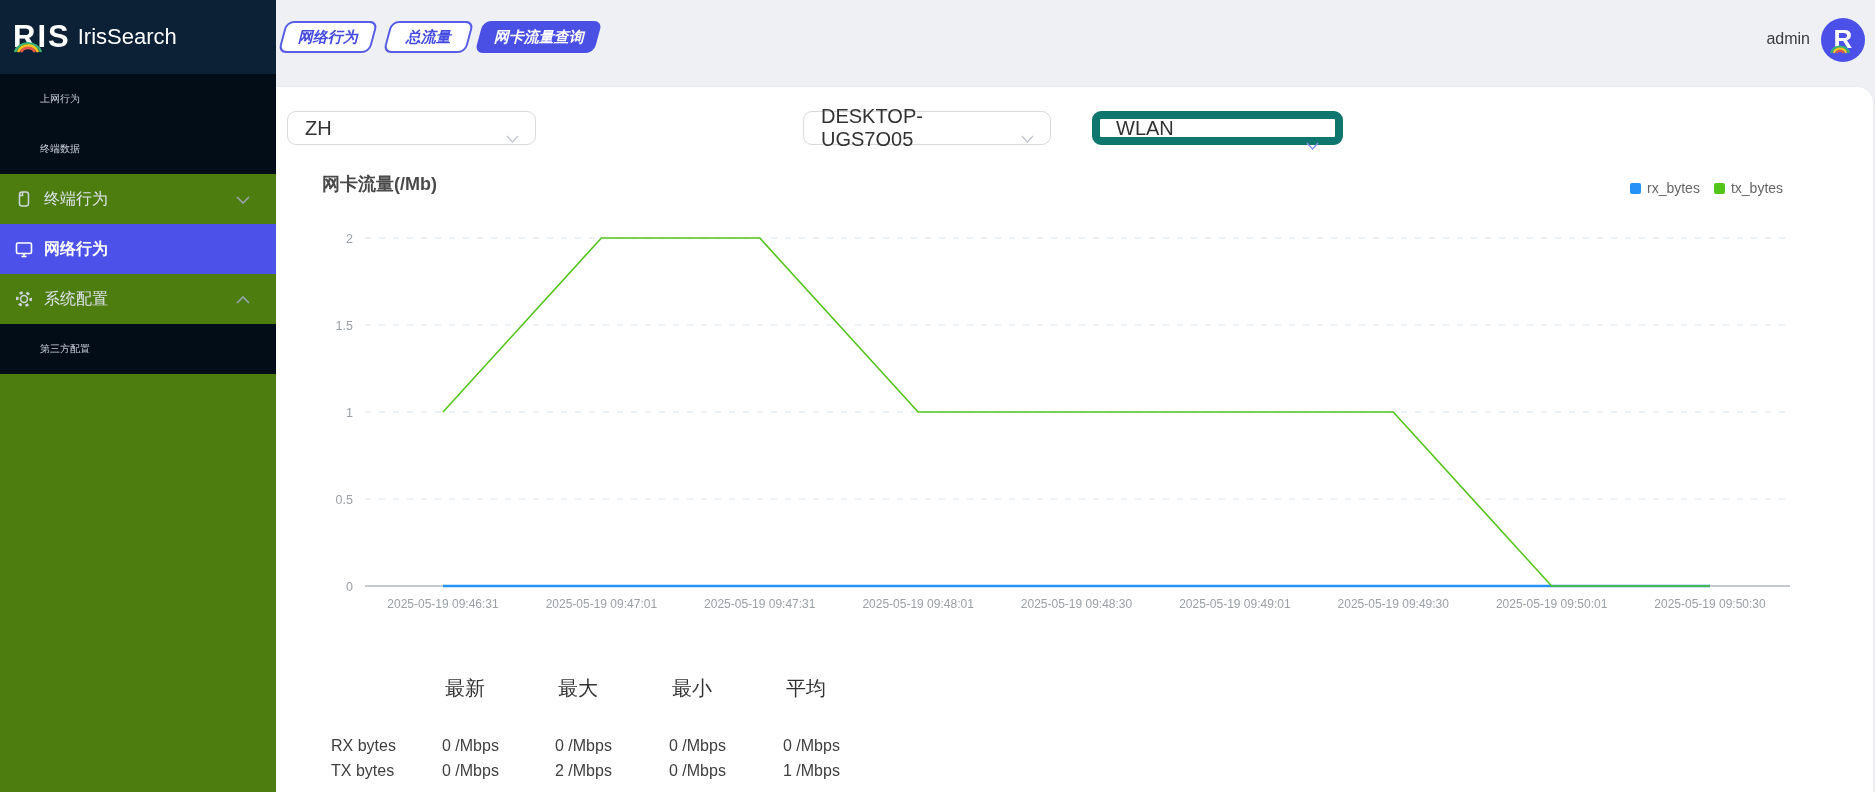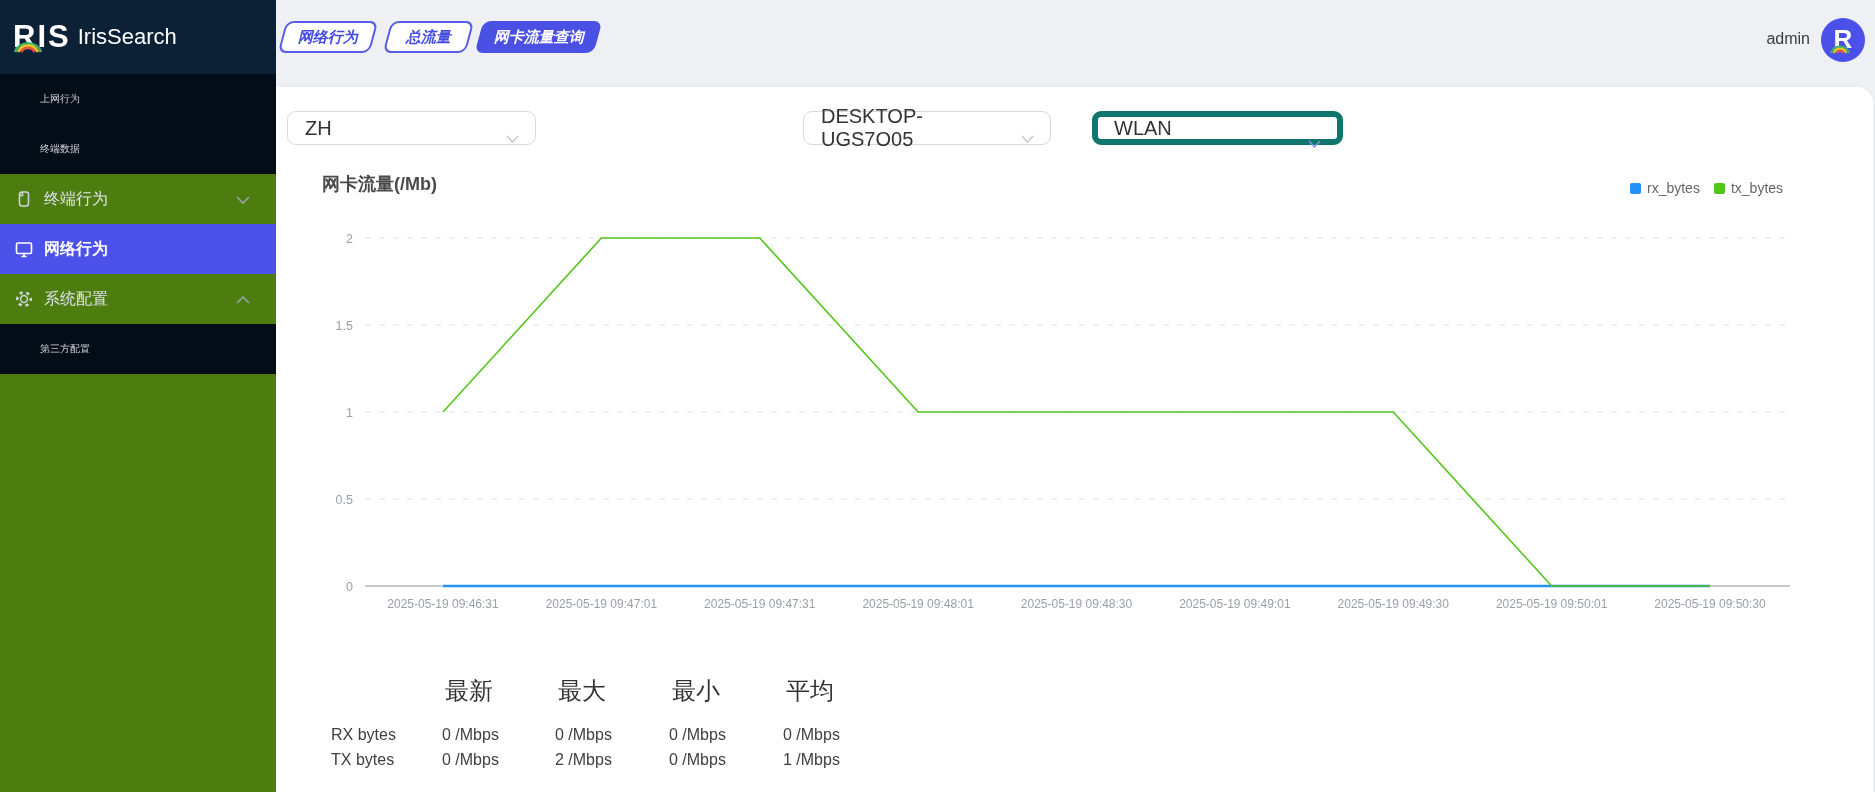--- a/index.html
+++ b/index.html
@@ -24,31 +24,31 @@
   .tab .tab-label { transform:skewX(15deg); font-style:italic; font-weight:700; font-size:15px; color:#444be0; white-space:nowrap; }
   .tab.active .tab-label { color:#fff; }
   .user-name { position:absolute; top:30px; right:65px; font-size:16px; color:#3c3c3c; }
   .avatar { position:absolute; left:1821px; top:18px; width:44px; height:44px; border-radius:50%; background:#4a50e8; display:flex; align-items:center; justify-content:center; overflow:hidden; }
 
   
   .card { position:absolute; left:263px; top:87px; width:1610px; height:720px; background:#fff; border-radius:16px; box-shadow:0 1px 4px rgba(20,30,60,.06); }
 
   .select { position:absolute; top:24px; height:34px; border:1px solid #d9d9d9; border-radius:9px; background:#fff; display:flex; align-items:center; padding:0 36px 0 17px; font-size:20px; color:#333; cursor:pointer; }
   .select .sel-chev { position:absolute; right:16px; top:13px; }
-  .select.focused { border:6px solid #0f766e; padding-left:16px; }
+  .select.focused { border:8px solid #0f766e; padding-left:16px; }
 
   .chart-title { position:absolute; left:59px; top:85px; font-size:18px; font-weight:700; color:#4a4a4a; }
   .legend { position:absolute; left:1367px; top:93px; display:flex; align-items:center; gap:14px; }
   .legend-item { display:flex; align-items:center; gap:6px; font-size:14px; color:#666; cursor:pointer; }
   .legend-swatch { width:11px; height:11px; border-radius:2px; display:inline-block; }
 
   .chart-svg { position:absolute; left:0; top:0; }
 
   .stats { position:absolute; left:68px; top:588px; display:grid; grid-template-columns:111px 113px 114px 114px 110px; }
-  .stats .hdr { font-size:24px; color:#333; height:20px; margin-bottom:31px; padding-left:3px; }
+  .stats .hdr { font-size:20px; color:#333; height:20px; margin-bottom:42px; padding-left:3px; }
   .stats .cell { font-size:16px; color:#404040; height:25px; }
 </style>
 </head>
 <body>
 
 <aside class="sidebar">
   <div class="logo-block">
     <div class="logo-mark">
       <span class="ris">RIS</span>
       <svg width="32" height="17" viewBox="0 0 32 17" style="position:absolute;left:0px;bottom:5px">

